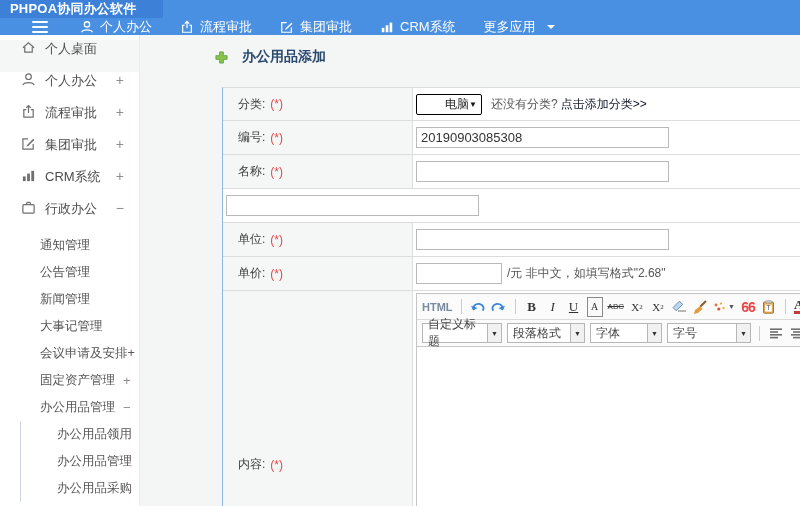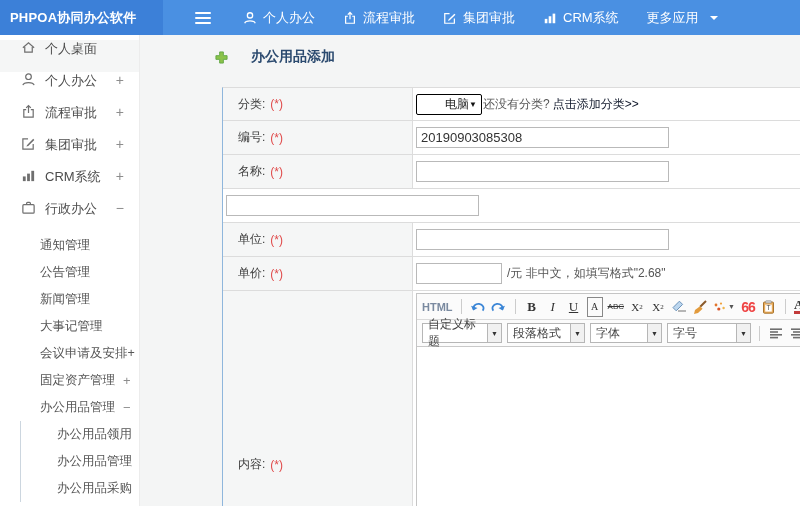--- a/index.html
+++ b/index.html
@@ -1,20 +1,20 @@
 <!DOCTYPE html>
 <html><head>
 <meta charset="utf-8">
 <style>
   * { margin:0; padding:0; box-sizing:border-box; }
   html,body { width:800px; height:506px; overflow:hidden; background:#fff;
     font-family:"Liberation Sans", sans-serif; }
 
   
-  .navbar { height:35px; background:#4a90e2; display:flex; align-items:stretch; }
+  .navbar { height:35px; background:#4a90e2; display:flex; align-items:stretch;flex-direction:column; }
   .brand { width:163px; background:#3c80d8; color:#fff; font-size:13px; font-weight:bold;
     display:flex; align-items:center; padding-left:10px; letter-spacing:0.2px; }
   .navlist { display:flex; align-items:center; gap:28px; padding-left:32px; }
   .hamburger { display:flex; flex-direction:column; gap:3px; cursor:pointer; margin-right:4px; }
   .hamburger i { display:block; width:16px; height:2px; background:#fff; border-radius:1px; }
   .nav-item { display:flex; align-items:center; gap:6px; color:#fff; font-size:13px; cursor:pointer; }
   .nav-item svg { display:block; }
   .caret-down { width:0; height:0; border:4px solid transparent; border-top-color:#fff;
     margin-left:5px; transform:translateY(2px); }
 
@@ -28,21 +28,21 @@
   .side-toggle { position:absolute; right:15px; color:#8d8d8d; font-size:14px; }
   .sub-item { height:27px; display:flex; align-items:center; padding-left:40px;
     font-size:12.5px; color:#565656; cursor:pointer; }
   .sub-toggle { margin-left:8px; color:#8d8d8d; font-size:13px; }
   .third-wrap { margin-left:20px; border-left:1px solid #ccd6df; }
   .third-item { height:27px; display:flex; align-items:center; padding-left:36px;
     font-size:12.5px; color:#565656; cursor:pointer; }
 
   
   .main { position:absolute; left:140px; top:35px; right:0; bottom:0; background:#f4f5f5; overflow:hidden; }
-  .page-title { display:flex; align-items:center; gap:23px; margin:13px 0 0 75px;
+  .page-title { display:flex; align-items:center; gap:14px; margin:13px 0 0 75px;
     font-size:14px; font-weight:bold; color:#2b4a6f; }
 
   .form-table { margin:21px 0 0 82px; width:578px; border-top:1px solid #dcdcdc;
     border-left:1px solid #8fb6dc; }
   .frow { display:flex; border-bottom:1px solid #dcdcdc; height:34px; }
   .frow:first-child { height:33px; }
   .frow.tall { height:348px; }
   .flabel { width:190px; flex:none; background:#f5f6f6; display:flex; align-items:center;
     padding-left:15px; font-size:12px; color:#3d3d3d; border-right:1px solid #dcdcdc; }
   .req { color:#e04b4b; margin-left:5px; font-size:12px; }
@@ -50,21 +50,21 @@
     font-size:12px; color:#555; }
   .frow.tall .fvalue { align-items:stretch; padding:2px 0 2px 3px; }
 
   input.txt { height:21px; width:253px; border:1px solid #b9b9b9; background:#fff;
     font-size:13px; color:#333; padding:1px 4px; font-family:"Liberation Sans",sans-serif; }
   input.txt.small { width:86px; }
   .fake-select { display:inline-flex; align-items:center; justify-content:flex-end;
     width:66px; height:21px; border:1px solid #000000; border-radius:2px; background:#fff;
     padding:0 4px; font-size:12px; color:#222; cursor:pointer; }
   .fake-select .sel-caret { font-size:8px; color:#111; }
-  .hint { margin-left:1px; color:#555; }
+  .hint { margin-left:9px; color:#555; }
   a.addlink { margin-left:3px; color:#0f172a; text-decoration:none; cursor:pointer; }
   .suffix { margin-left:5px; color:#555; }
 
   
   .editor { flex:1; display:flex; flex-direction:column; border:1px solid #c5c5c5; background:#fbfbfb; }
   .tb { display:flex; align-items:center; padding:0 5px; gap:5px; }
   .tb1 { height:26px; border-bottom:1px solid #dadada; }
   .tb2 { height:27px; border-bottom:1px solid #c9c9c9; }
   .edit-area { flex:1; background:#fff; }
   .tbtn { display:inline-flex; align-items:center; justify-content:center; height:20px;

